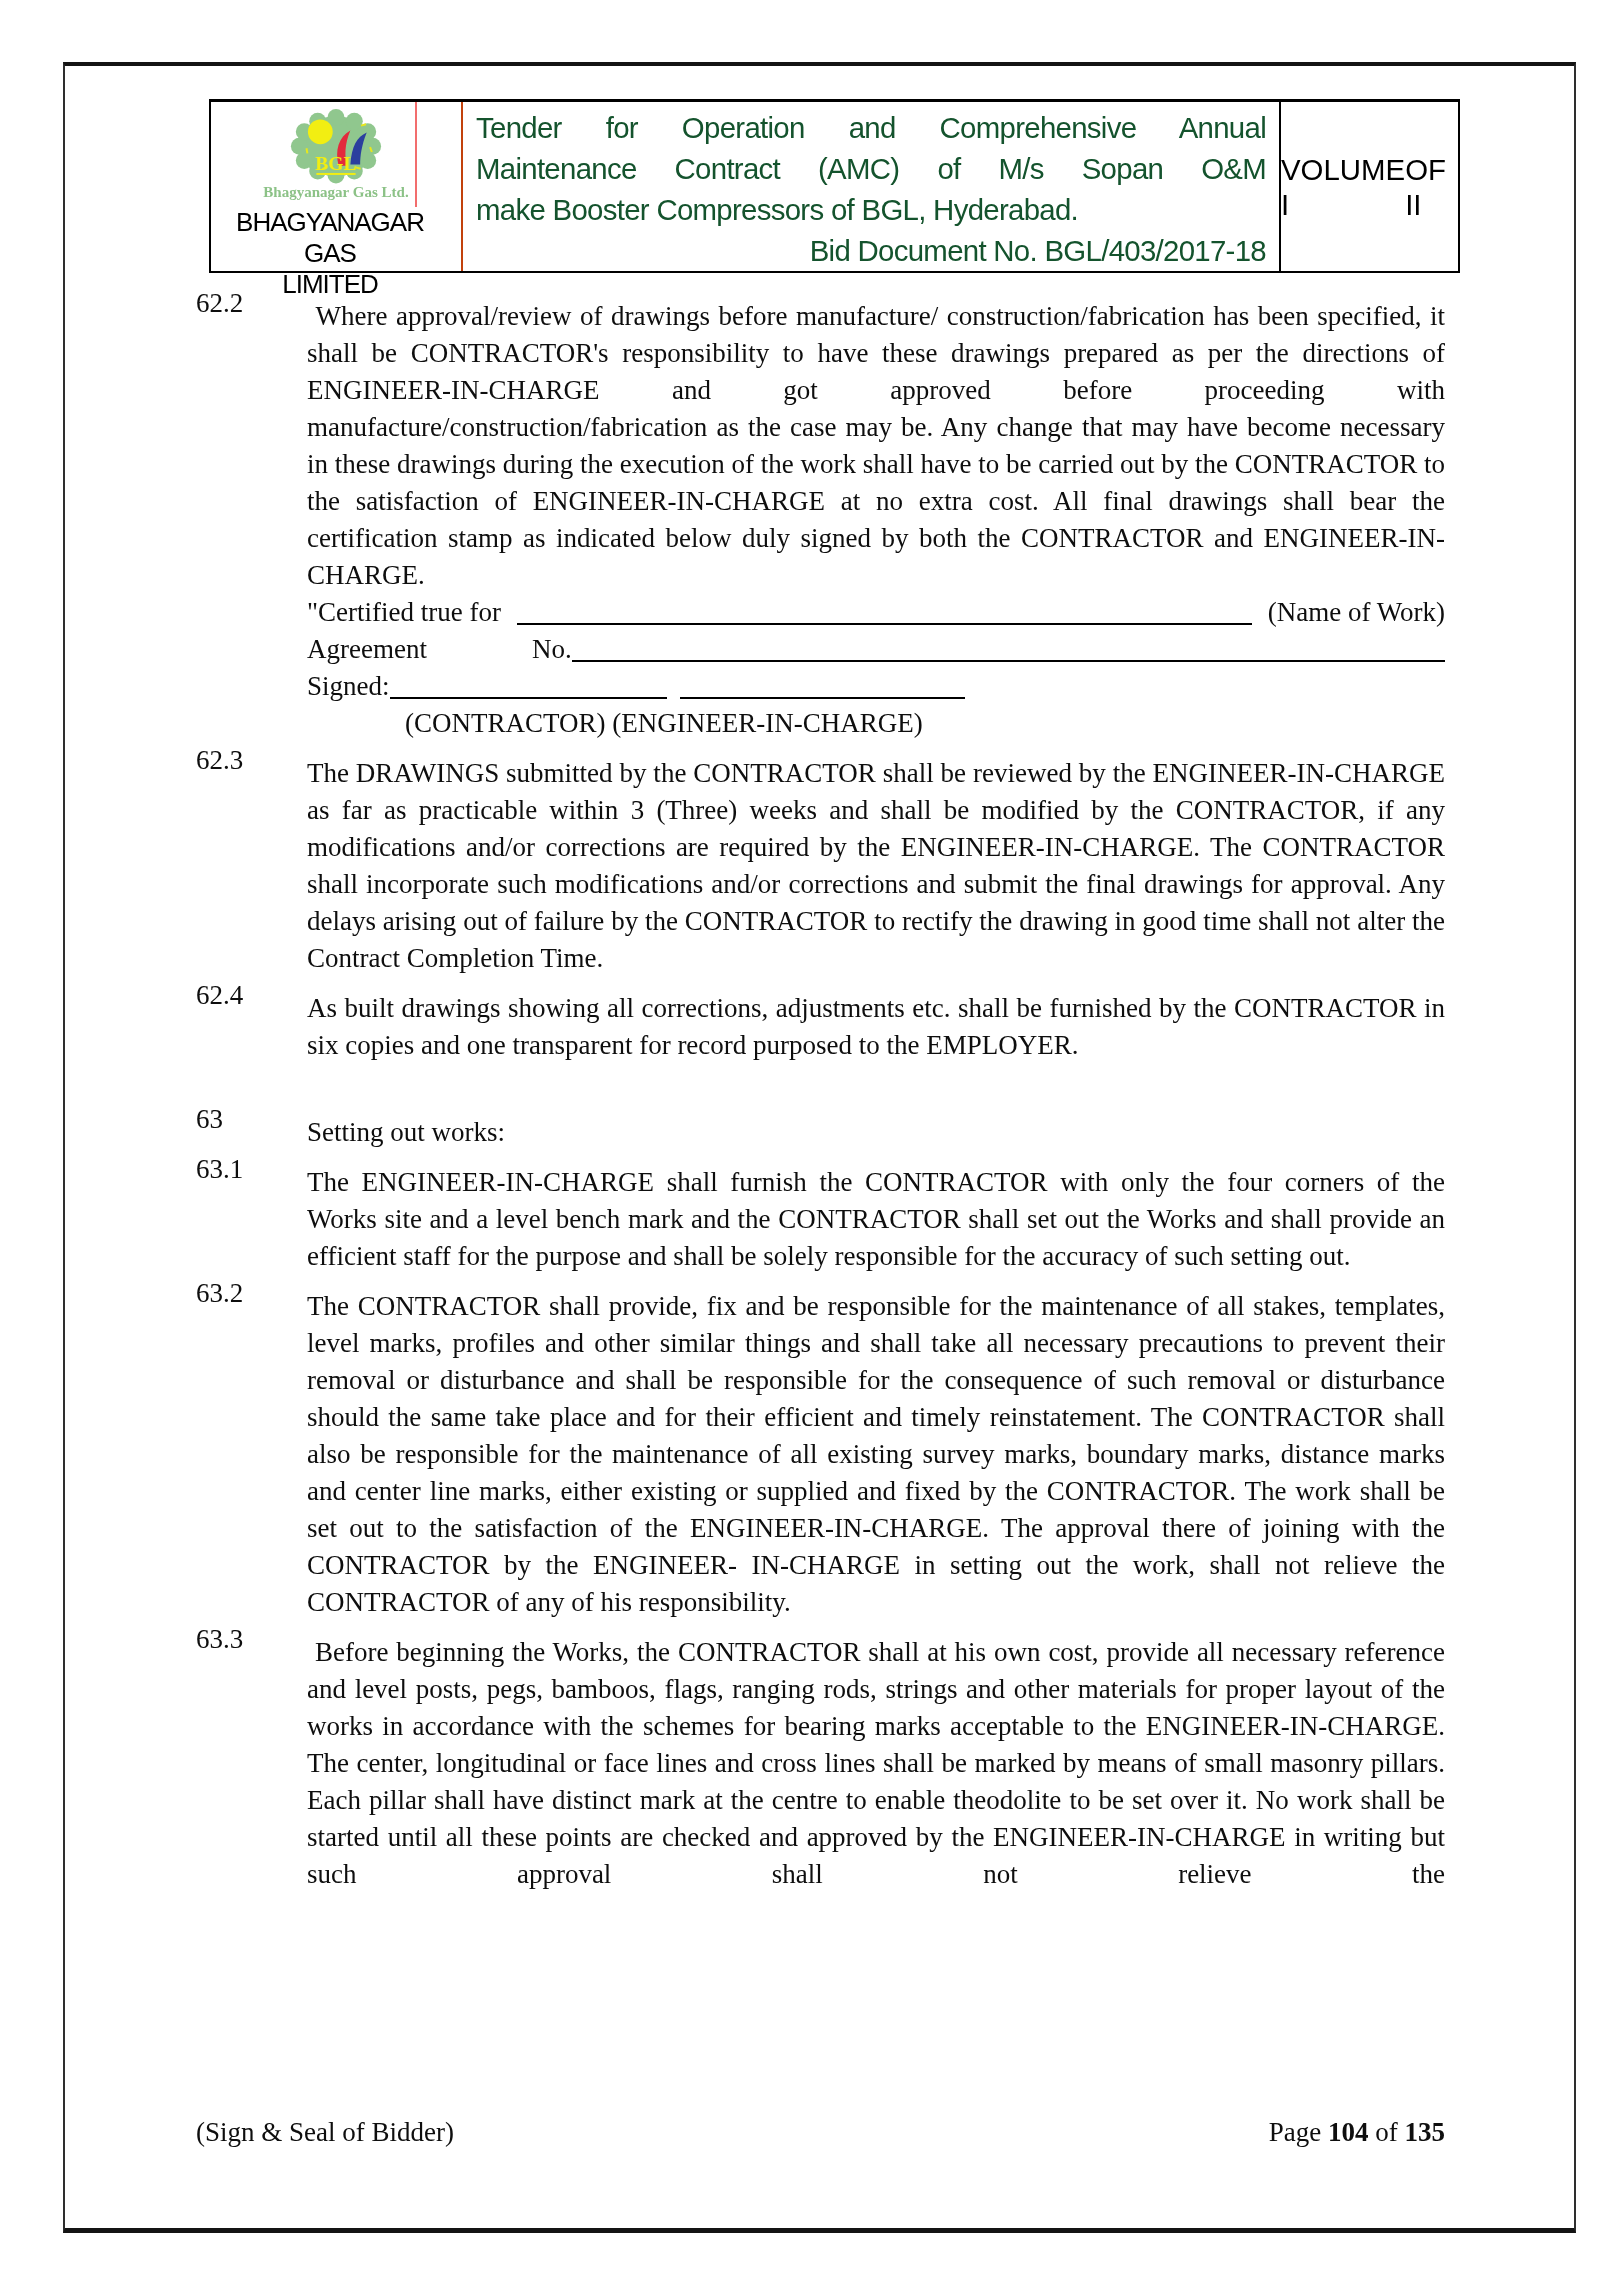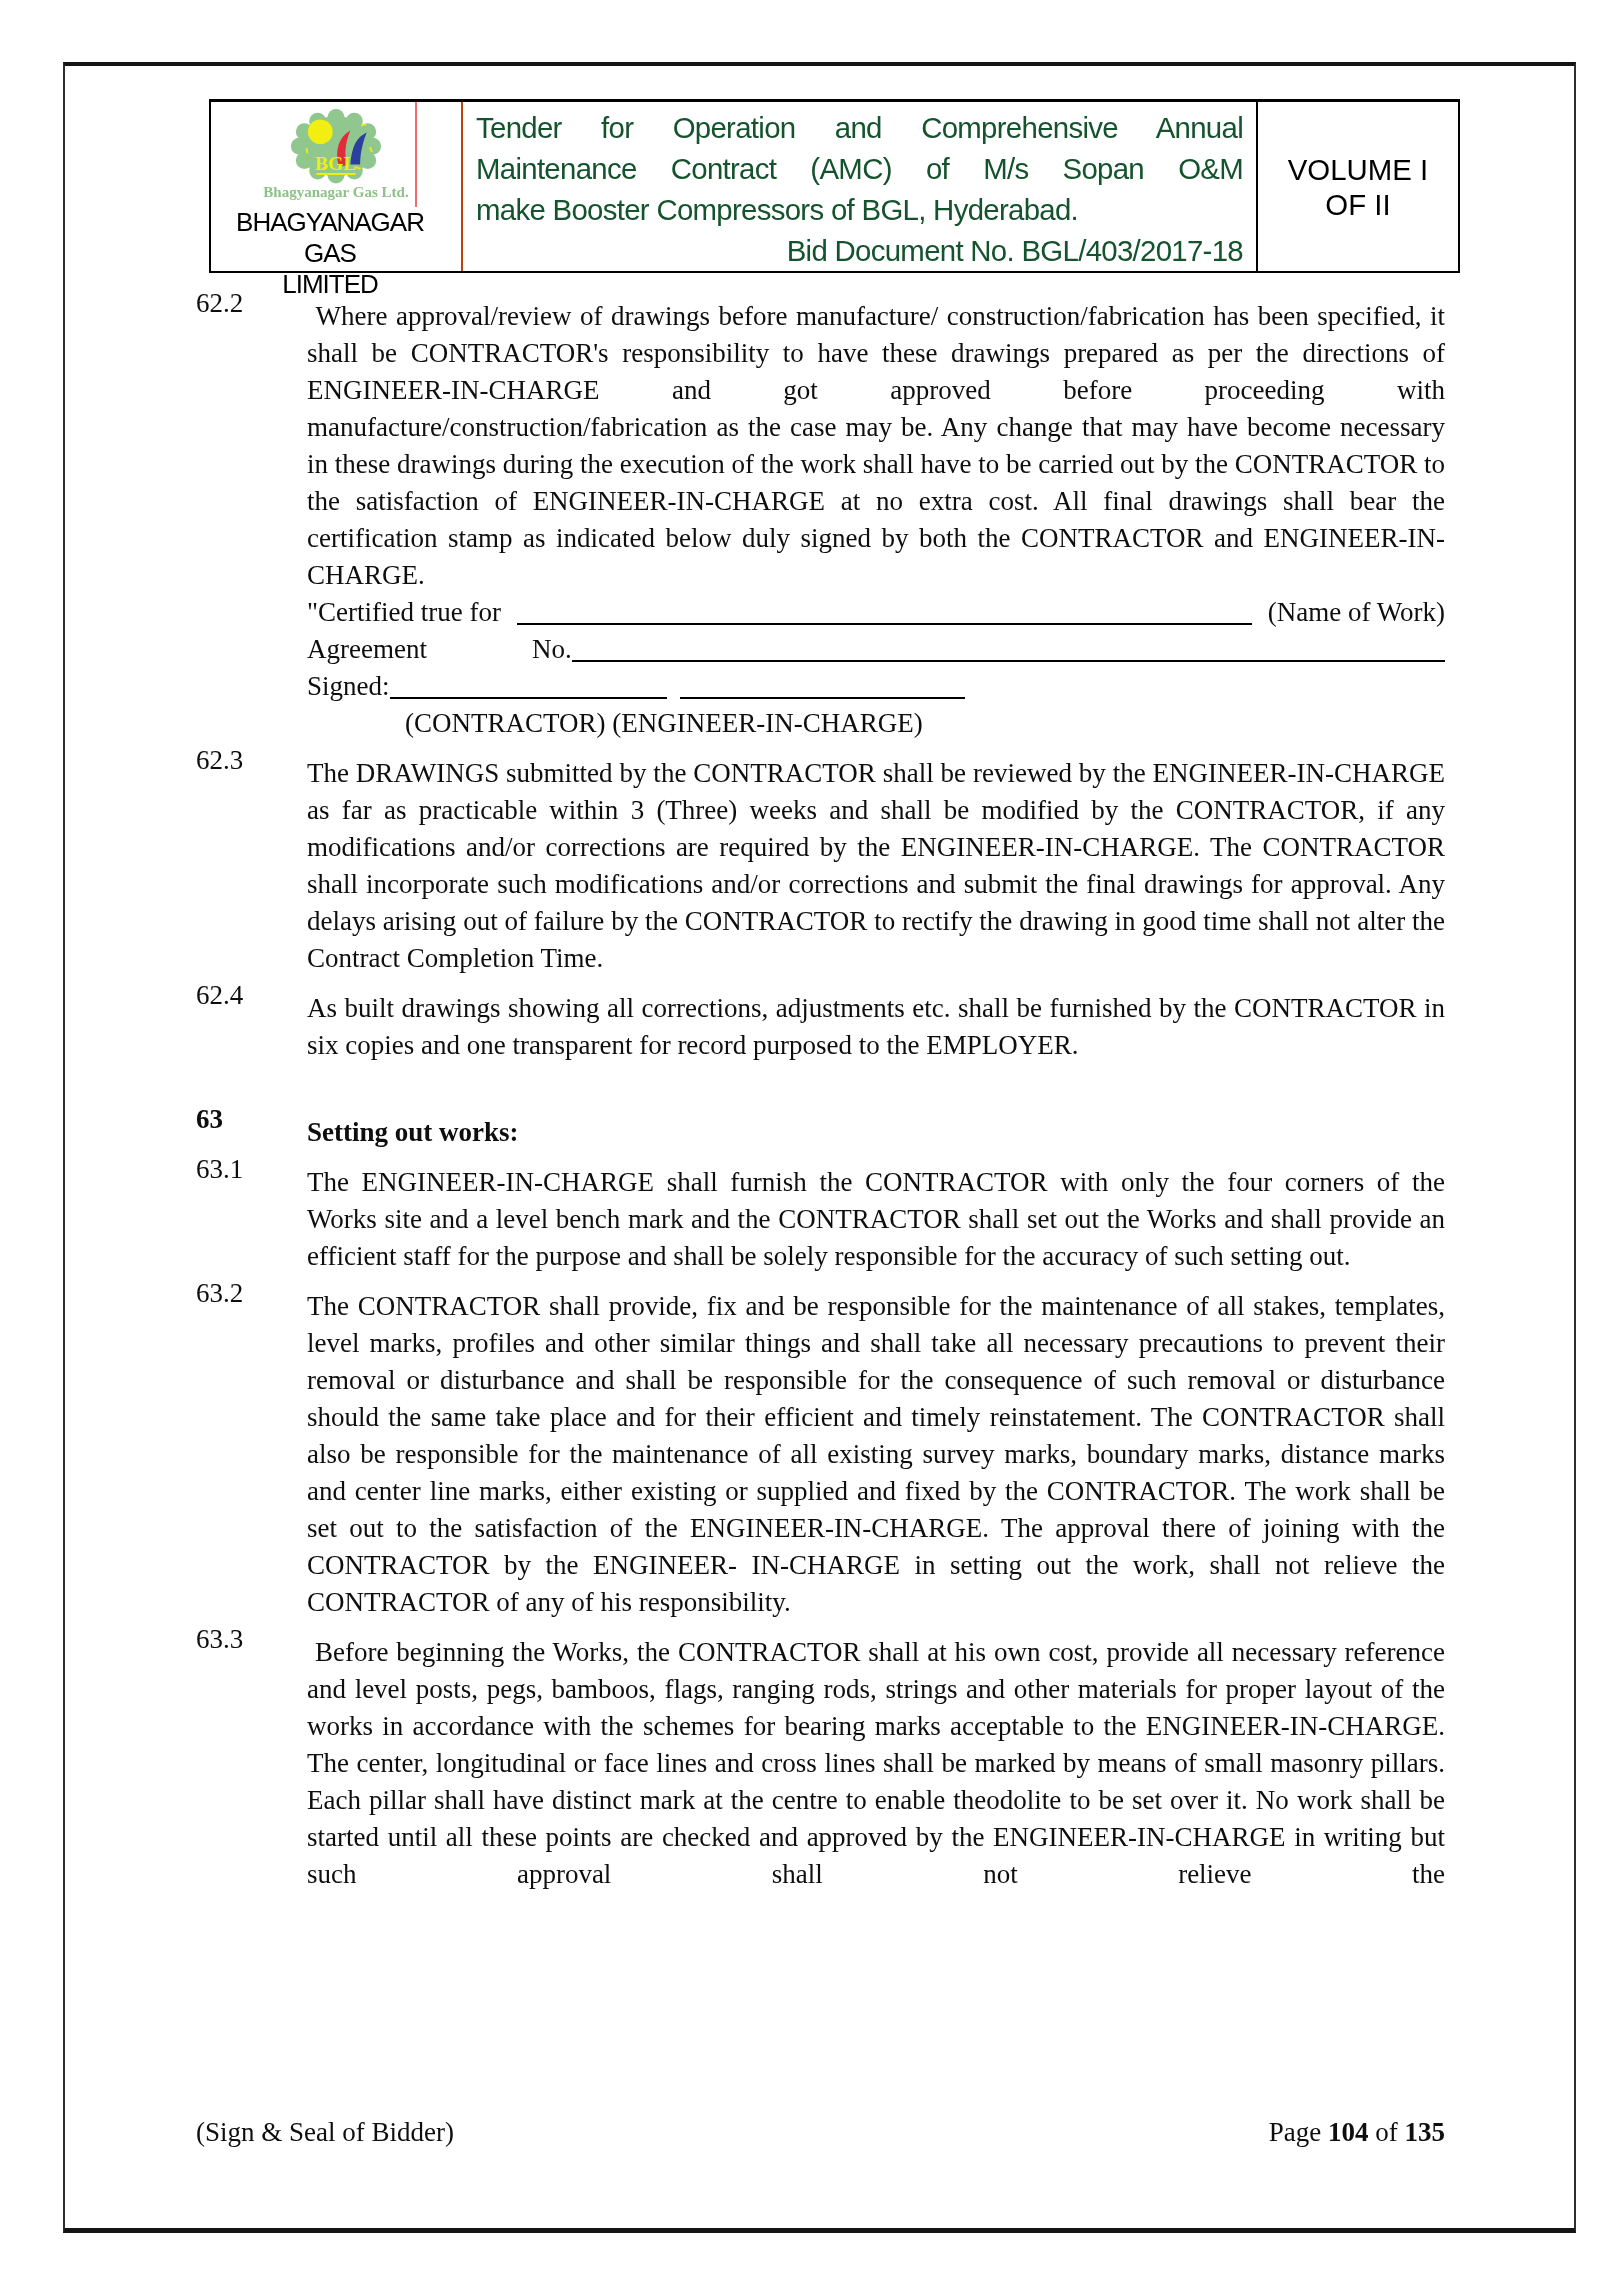--- a/index.html
+++ b/index.html
@@ -60,41 +60,41 @@
     font-family: "Liberation Sans", sans-serif;
     font-size: 29.4px;
     letter-spacing: -0.7px;
     color: #14532d;
   }
   .title-line { line-height: 41px; }
   .title-line.justify { text-align: justify; text-align-last: justify; }
   .title-line.left { text-align: left; }
   .bid-line { line-height: 41px; text-align: right; }
   .cell-volume {
-    width: 200px; flex: none;
-    display: flex; flex-direction: column;
+    width: 177px; flex: none;
+    display: flex; flex-direction: row;
     align-items: center; justify-content: center;
     font-family: "Liberation Sans", sans-serif;
     font-size: 29.4px; line-height: 35px;
     color: #000;
     border-radius: 20px;
   }
 
   
   .content {
     position: absolute; left: 196px; top: 285px;
     width: 1249px;
     font-size: 27px; line-height: 37px;
   }
   .clause-row { display: flex; }
   .clause-num { width: 111px; flex: none; }
   .clause-body { flex: 1; min-width: 0; margin-top: 13px; }
   .para { text-align: justify; white-space: pre-wrap; }
   .para.justify-last { text-align-last: justify; }
-  .heading-row { margin-top: 37px; font-weight: bold; }
+  .heading-row { margin-top: 37px; font-weight: normal; }
 
   
   .cert-row { display: flex; align-items: flex-end; height: 37px; }
   .blank {
     border-bottom: 2px solid #000;
     margin-bottom: 5.9px;
     height: 0;
   }
   .blank.flex { flex: 1; }
   .spacer { flex: none; }

